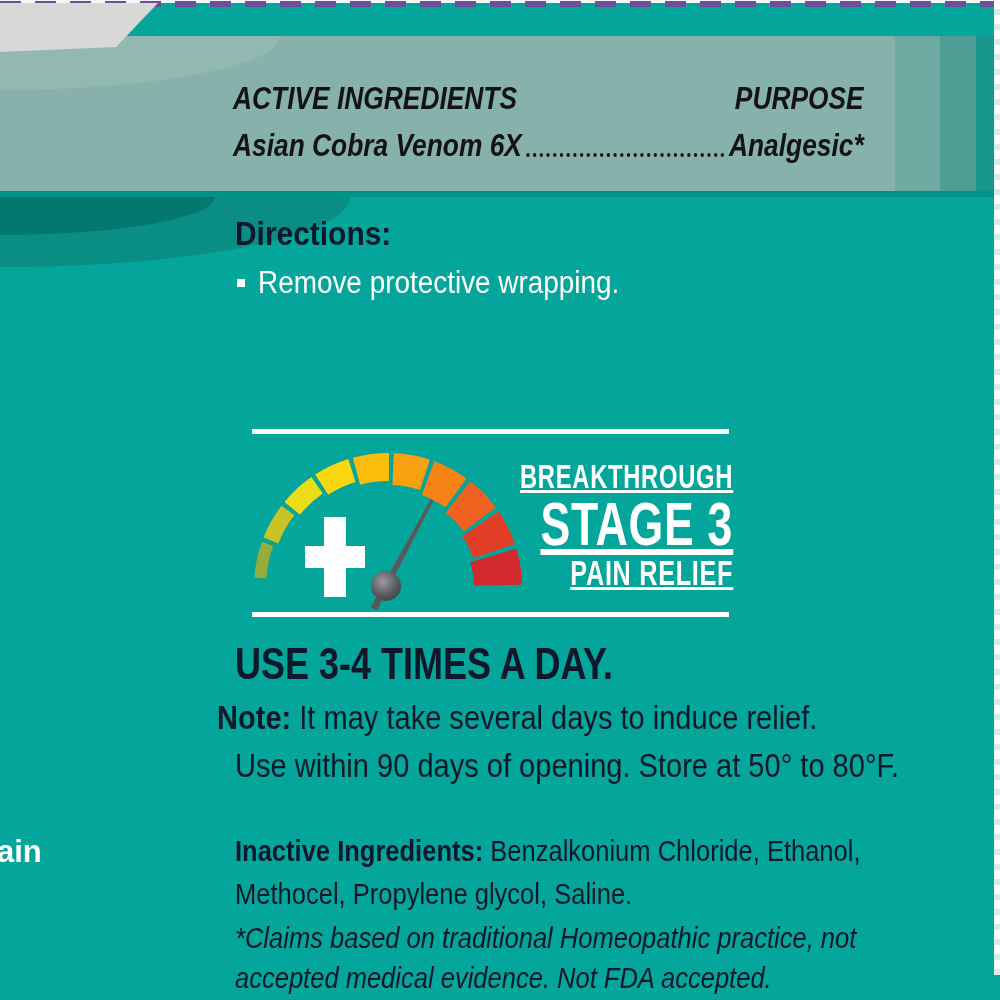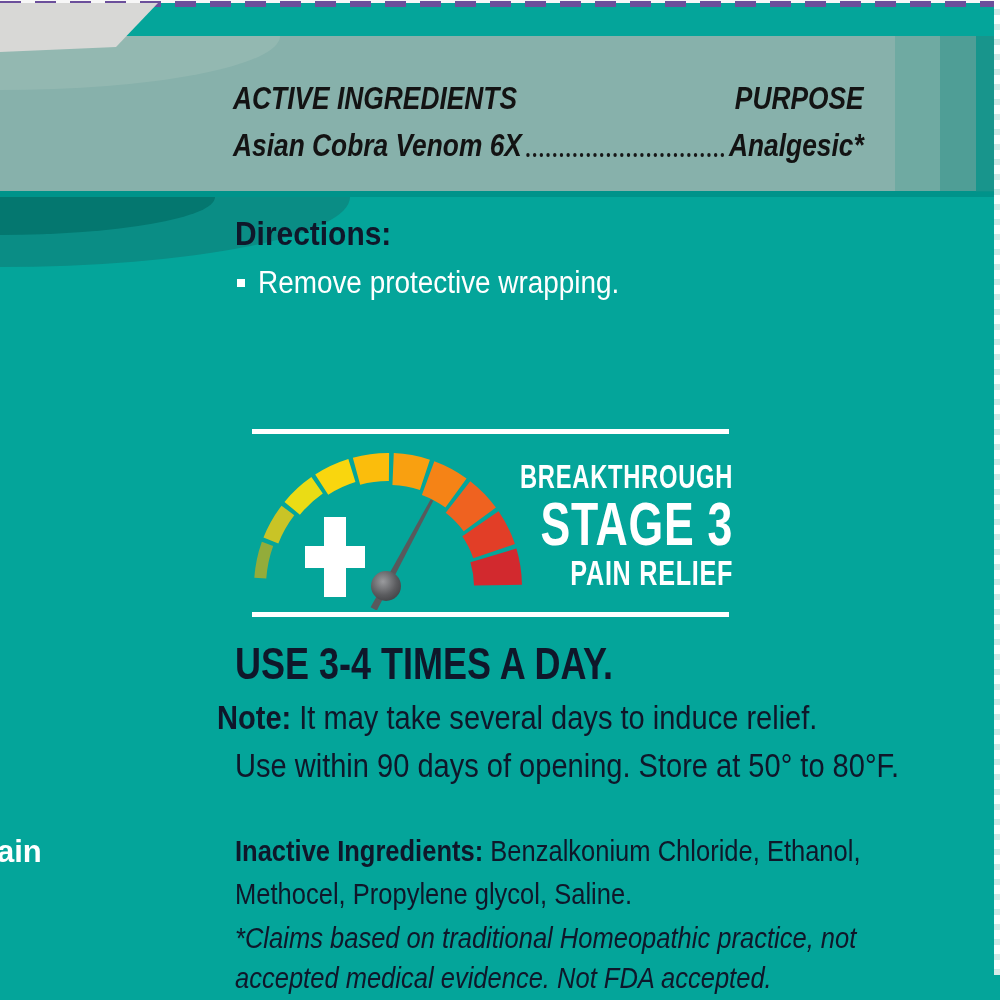--- a/index.html
+++ b/index.html
@@ -40,21 +40,21 @@
     font:italic 700 31px/34px "Liberation Sans",sans-serif;transform:scaleX(.85);transform-origin:left top;}
   .hdr-row2{left:233px;top:128px;width:742px;display:flex;align-items:flex-end;
     font:italic 700 31px/36px "Liberation Sans",sans-serif;transform:scaleX(.85);transform-origin:left top;}
   .leader{flex:1;border-bottom:4px dotted #161616;margin:0 5px 7px 5px;height:0;}
   .directions-h{left:235px;top:214px;font:700 34px/38px "Liberation Sans",sans-serif;}
   .bullets{left:237px;top:258px;list-style:none;margin:0;padding:0;}
   .bullets li{height:49px;display:flex;align-items:center;font:400 31px/49px "Liberation Sans",sans-serif;color:#fff;}
   .bullets .dot{width:8px;height:8px;background:#fff;margin-right:13px;flex:0 0 auto;}
   .bullets .bt{transform:scaleX(.9);transform-origin:left center;white-space:nowrap;}
   .rule{left:252px;width:477px;height:5px;background:#ffffff;}
-  .badge{right:267px;top:459px;text-align:right;color:#fff;}
+  .badge{right:267px;top:459px;text-align:right;color:#fff;text-decoration:underline;}
   .badge div{transform-origin:right top;transform:scaleX(.72);white-space:nowrap;font-weight:700;letter-spacing:1px;}
   .badge .b1{font-size:33px;line-height:36px;}
   .badge .b2{font-size:62px;line-height:58px;}
   .badge .b3{font-size:35px;line-height:40px;}
   .use-h{left:235px;top:640px;font:700 45px/48px "Liberation Sans",sans-serif;}
   .body-line{white-space:nowrap;font:400 33px/40px "Liberation Sans",sans-serif;}
   .body-line b{font-weight:700;}
   .small-line{white-space:nowrap;font:400 29px/36px "Liberation Sans",sans-serif;}
   .small-line b{font-weight:700;}
   .ital{font-style:italic;}

